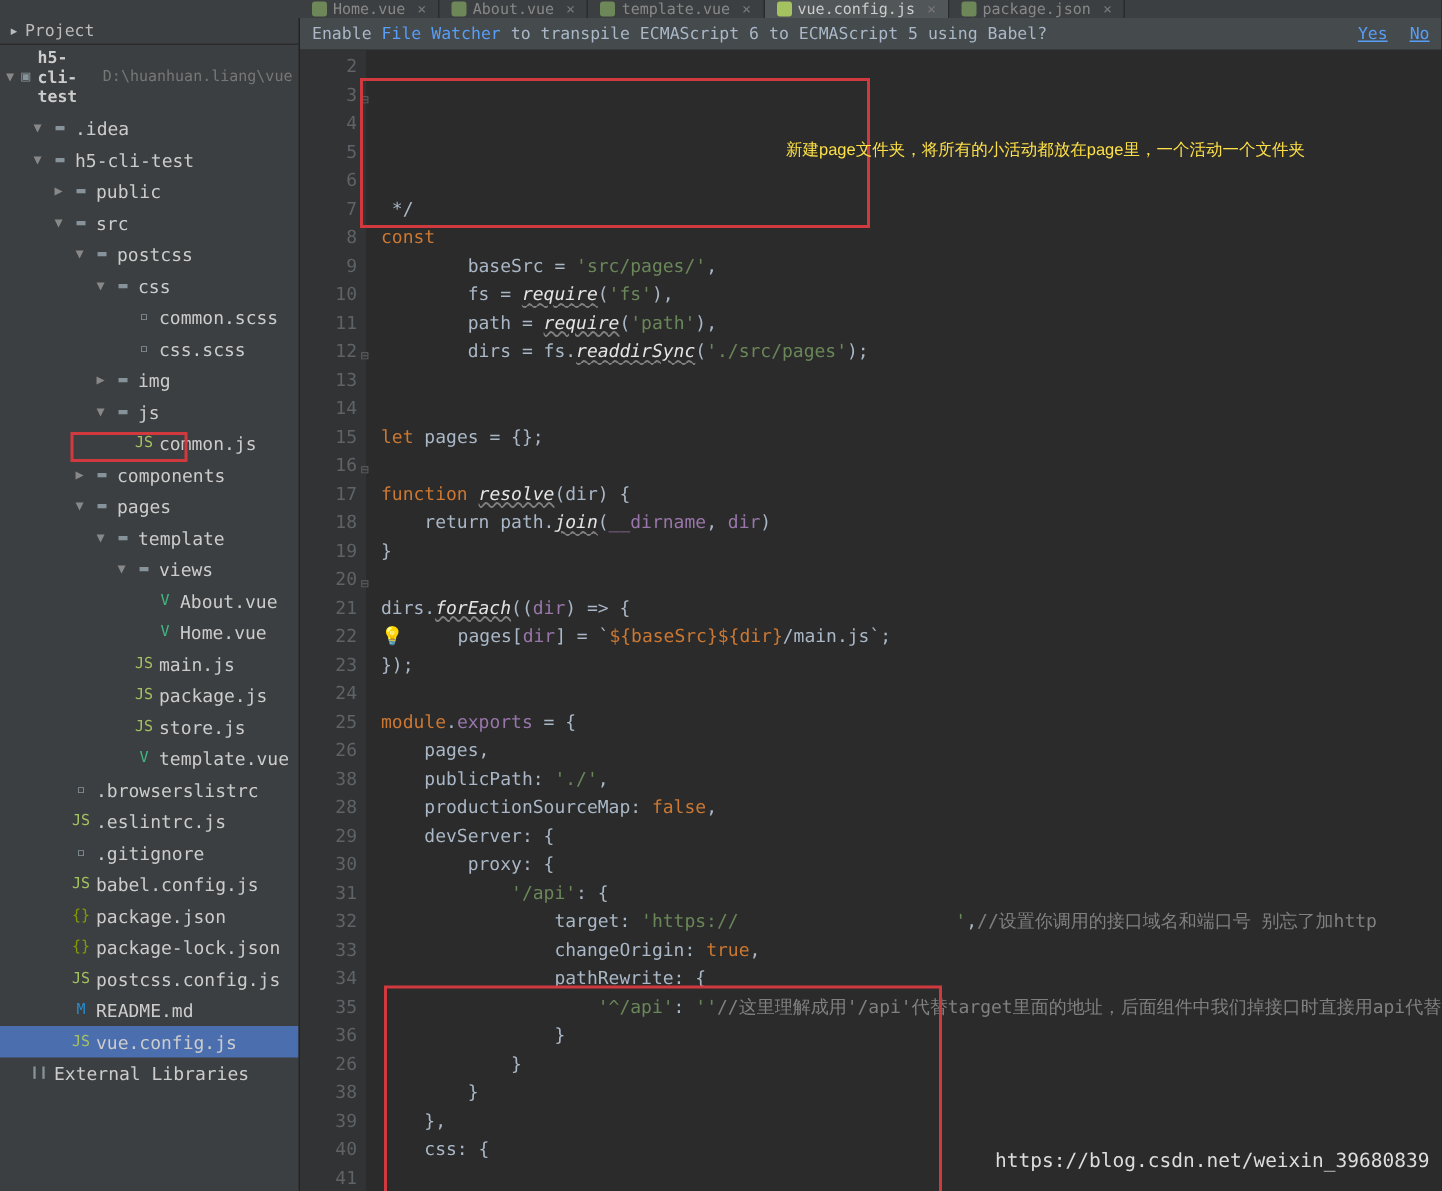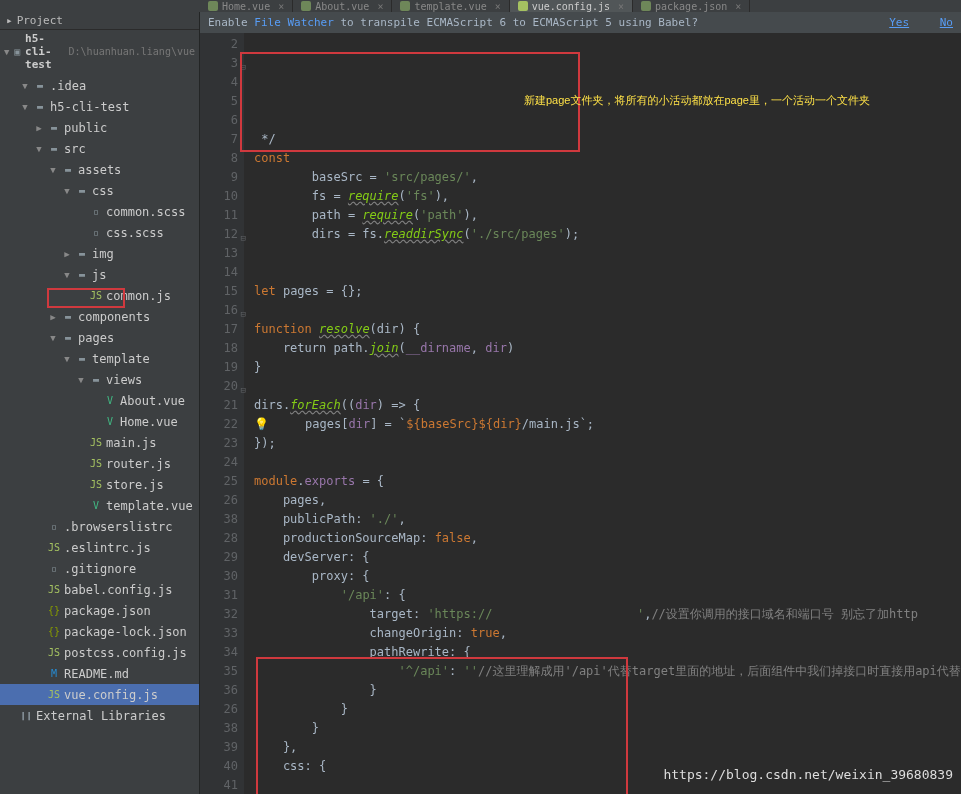--- a/index.html
+++ b/index.html
@@ -22,30 +22,30 @@
 .fico.dir { color:#87939a; }
 .fico.v { color:#41b883; }
 .fico.js { color:#a5c261; }
 .fico.json { color:#859900; }
 .fico.md { color:#268bd2; }
 .fico.gen { color:#87939a; }
 .hl-box { border:2px solid #d0393e; position:absolute; pointer-events:none; }
 .editor { flex:1; display:flex; flex-direction:column; background:#2b2b2b; }
 .bar { display:flex; align-items:center; justify-content:space-between; padding:4px 8px; background:#454a4d; font-size:11px; }
 .bar a { color:#589df6; text-decoration:none; }
-.bar .links a { margin-left:24px; text-decoration:underline; }
+.bar .links a { margin-left:8px; text-decoration:underline; }
 .code { flex:1; display:flex; overflow:hidden; position:relative; }
 .gutter { width:44px; background:#313335; color:#606366; text-align:right; padding:2px 6px 2px 0; font:12px/19px Consolas,monospace; }
 .gutter div { height:19px; position:relative; }
 .fold { position:absolute; right:-8px; top:4px; color:#606366; font-size:9px; }
 .src { flex:1; padding:2px 0 2px 10px; font:12px/19px Consolas,monospace; white-space:pre; position:relative; }
 .src div { height:19px; }
 .kw { color:#cc7832; }
 .str { color:#6a8759; }
-.fn { color:#84cc16; font-style:italic; }
+.fn { color:#e5e5e5; font-style:italic; }
 .cm { color:#808080; }
 .prop { color:#9876aa; }
 .und { text-decoration:underline wavy #808080; }
 .bulb { color:#ffc66d; }
 .anno { position:absolute; color:#fde047; font-size:11px; font-family:sans-serif; }
 .watermark { position:absolute; right:8px; bottom:12px; color:#ddd; font-size:13px; }
 </style>
 </head>
 <body>
 
@@ -106,21 +106,21 @@
           <span>public</span>
         </div>
         <div class="node" style="padding-left: 34px;">
           <span class="arrow">▼</span>
           <span class="fico dir">▬</span>
           <span>src</span>
         </div>
         <div class="node" style="padding-left: 48px;">
           <span class="arrow">▼</span>
           <span class="fico dir">▬</span>
-          <span>assets</span>
+          <span>postcss</span>
         </div>
         <div class="node" style="padding-left: 62px;">
           <span class="arrow">▼</span>
           <span class="fico dir">▬</span>
           <span>css</span>
         </div>
         <div class="node" style="padding-left: 76px;">
           <span class="arrow"></span>
           <span class="fico gen">▫</span>
           <span>common.scss</span>
@@ -176,21 +176,21 @@
           <span>Home.vue</span>
         </div>
         <div class="node" style="padding-left: 76px;">
           <span class="arrow"></span>
           <span class="fico js">JS</span>
           <span>main.js</span>
         </div>
         <div class="node" style="padding-left: 76px;">
           <span class="arrow"></span>
           <span class="fico js">JS</span>
-          <span>router.js</span>
+          <span>package.js</span>
         </div>
         <div class="node" style="padding-left: 76px;">
           <span class="arrow"></span>
           <span class="fico js">JS</span>
           <span>store.js</span>
         </div>
         <div class="node" style="padding-left: 76px;">
           <span class="arrow"></span>
           <span class="fico v">V</span>
           <span>template.vue</span>

